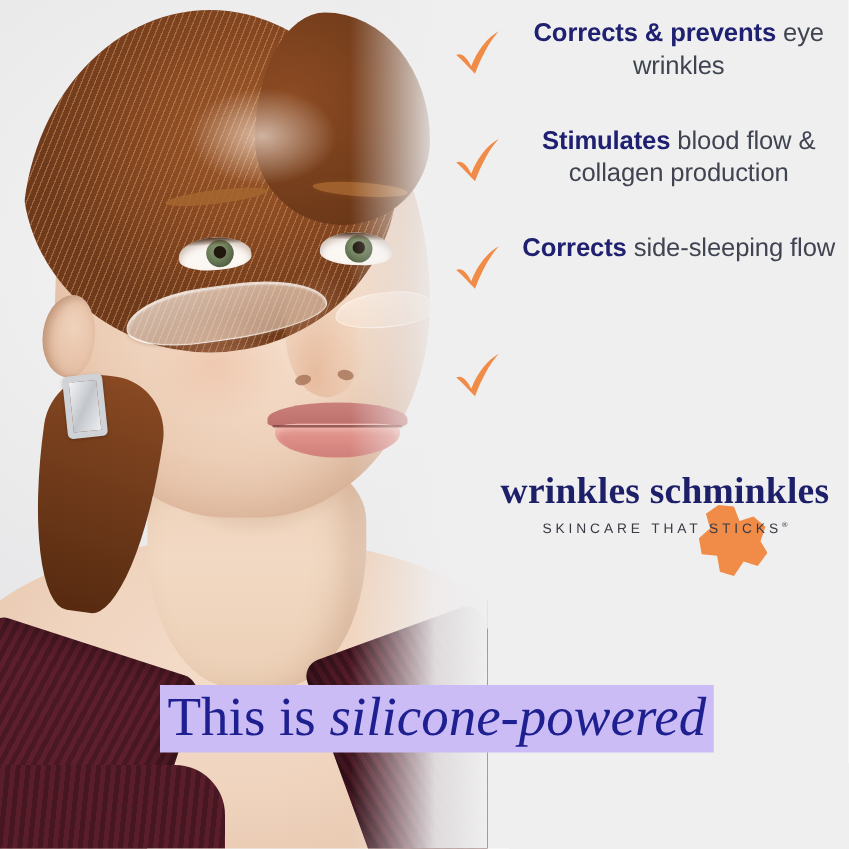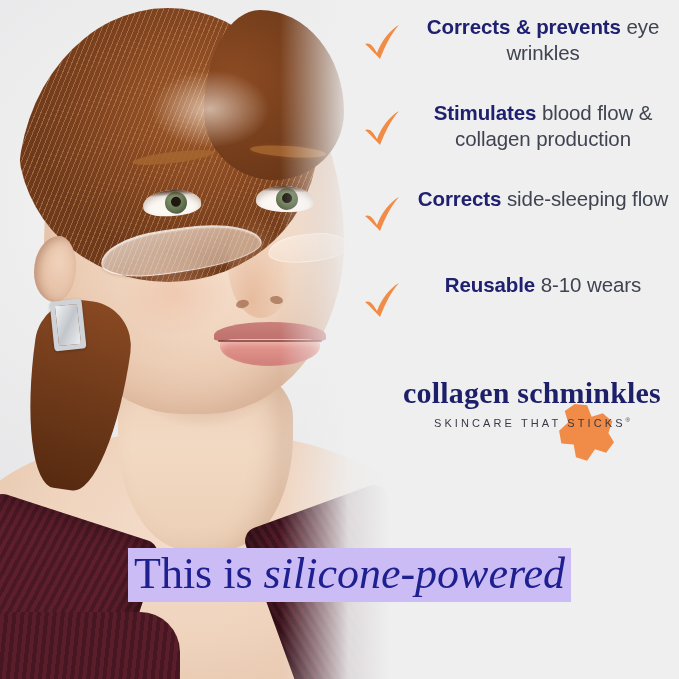--- a/index.html
+++ b/index.html
@@ -426,28 +426,27 @@
       </span>
       <div class="benefit-text"><b>Corrects</b><span> side-sleeping flow</span></div>
     </div>
 
     <div class="benefit last">
       <span class="check">
         <svg viewBox="0 0 44 44" width="44" height="44" aria-hidden="true">
           <path d="M5 24 C9 22 13 25 17 33 C22 20 30 10 39 5 C31 14 25 26 20 39 C15 34 10 28 5 24 Z" fill="#f08c47"></path>
         </svg>
       </span>
-      <div class="benefit-text"><b>Reusable</b><span> 8-10 wears</span></div>
     </div>
 
   </div>
 
   <div class="logo">
     <div class="logo-blob"></div>
-    <div class="wordmark">collagen schminkles</div>
+    <div class="wordmark">wrinkles schminkles</div>
     <div class="tagline"><span>SKINCARE THAT STICKS</span><sup>®</sup></div>
   </div>
 
   <div class="headline">
     <span class="hl-line"><span class="hl-mark"><span>This is </span><em>silicone-powered</em></span></span>
   </div>
 
 </div>
 
 </body></html>

